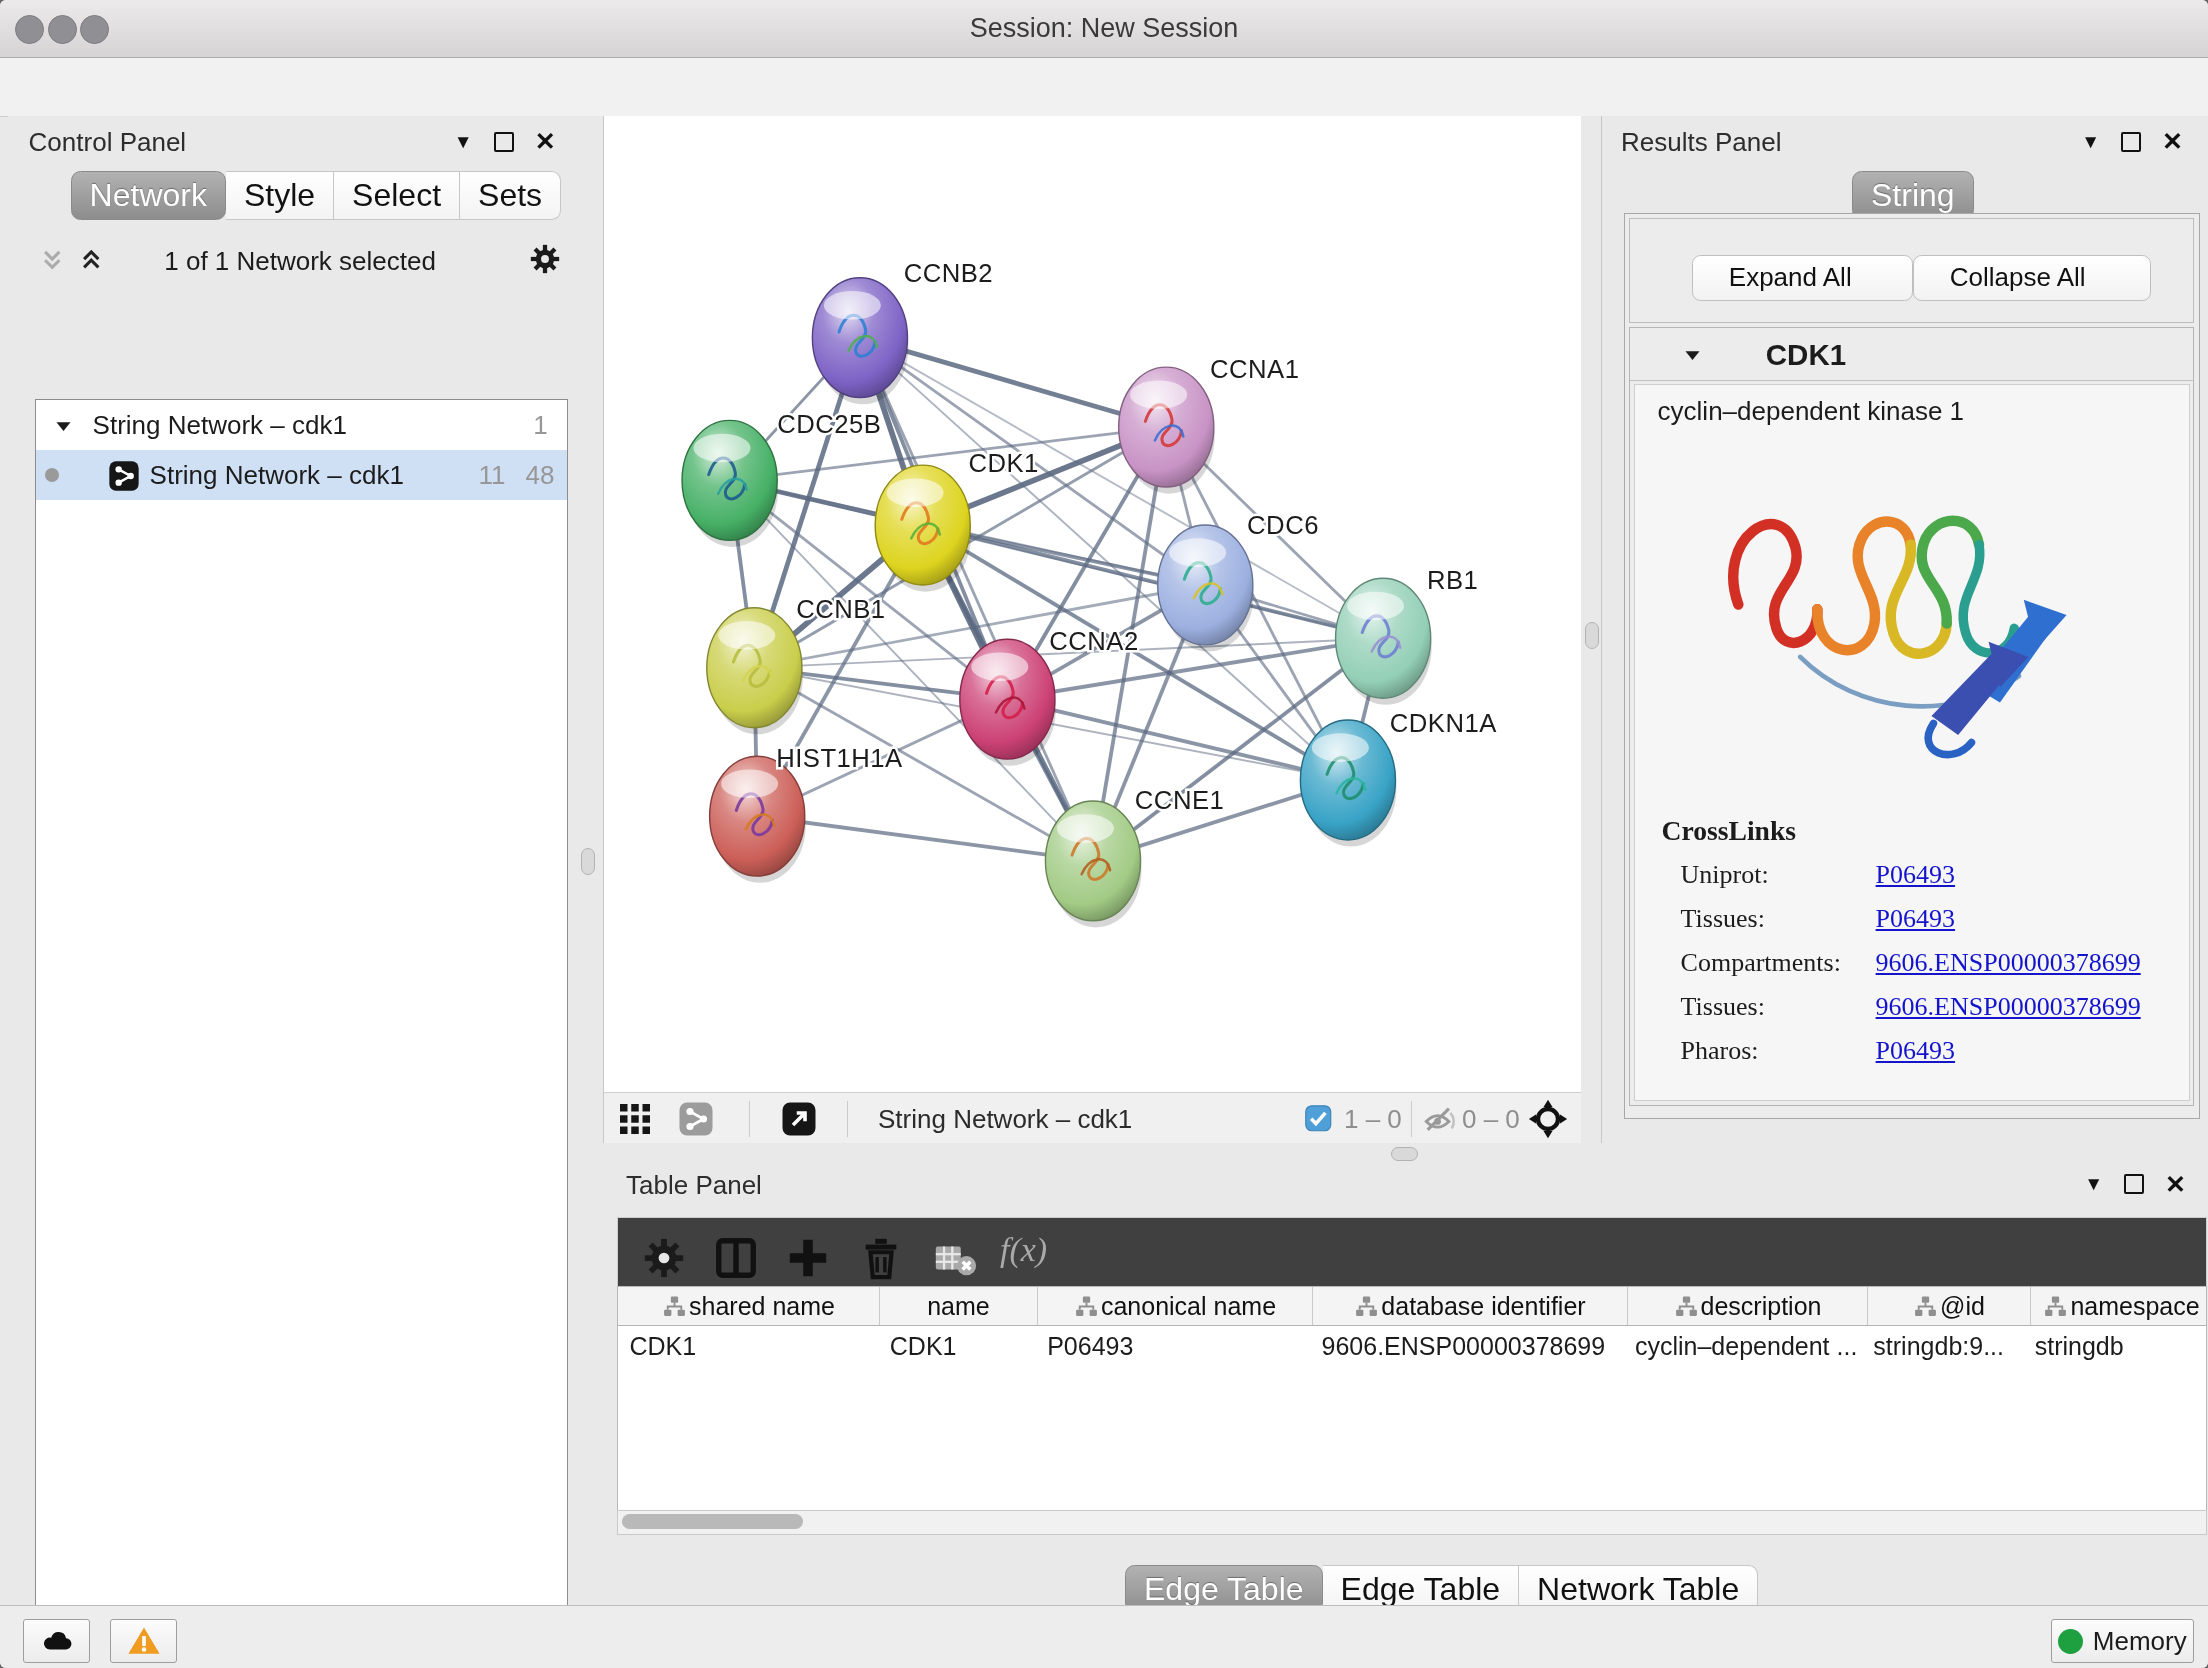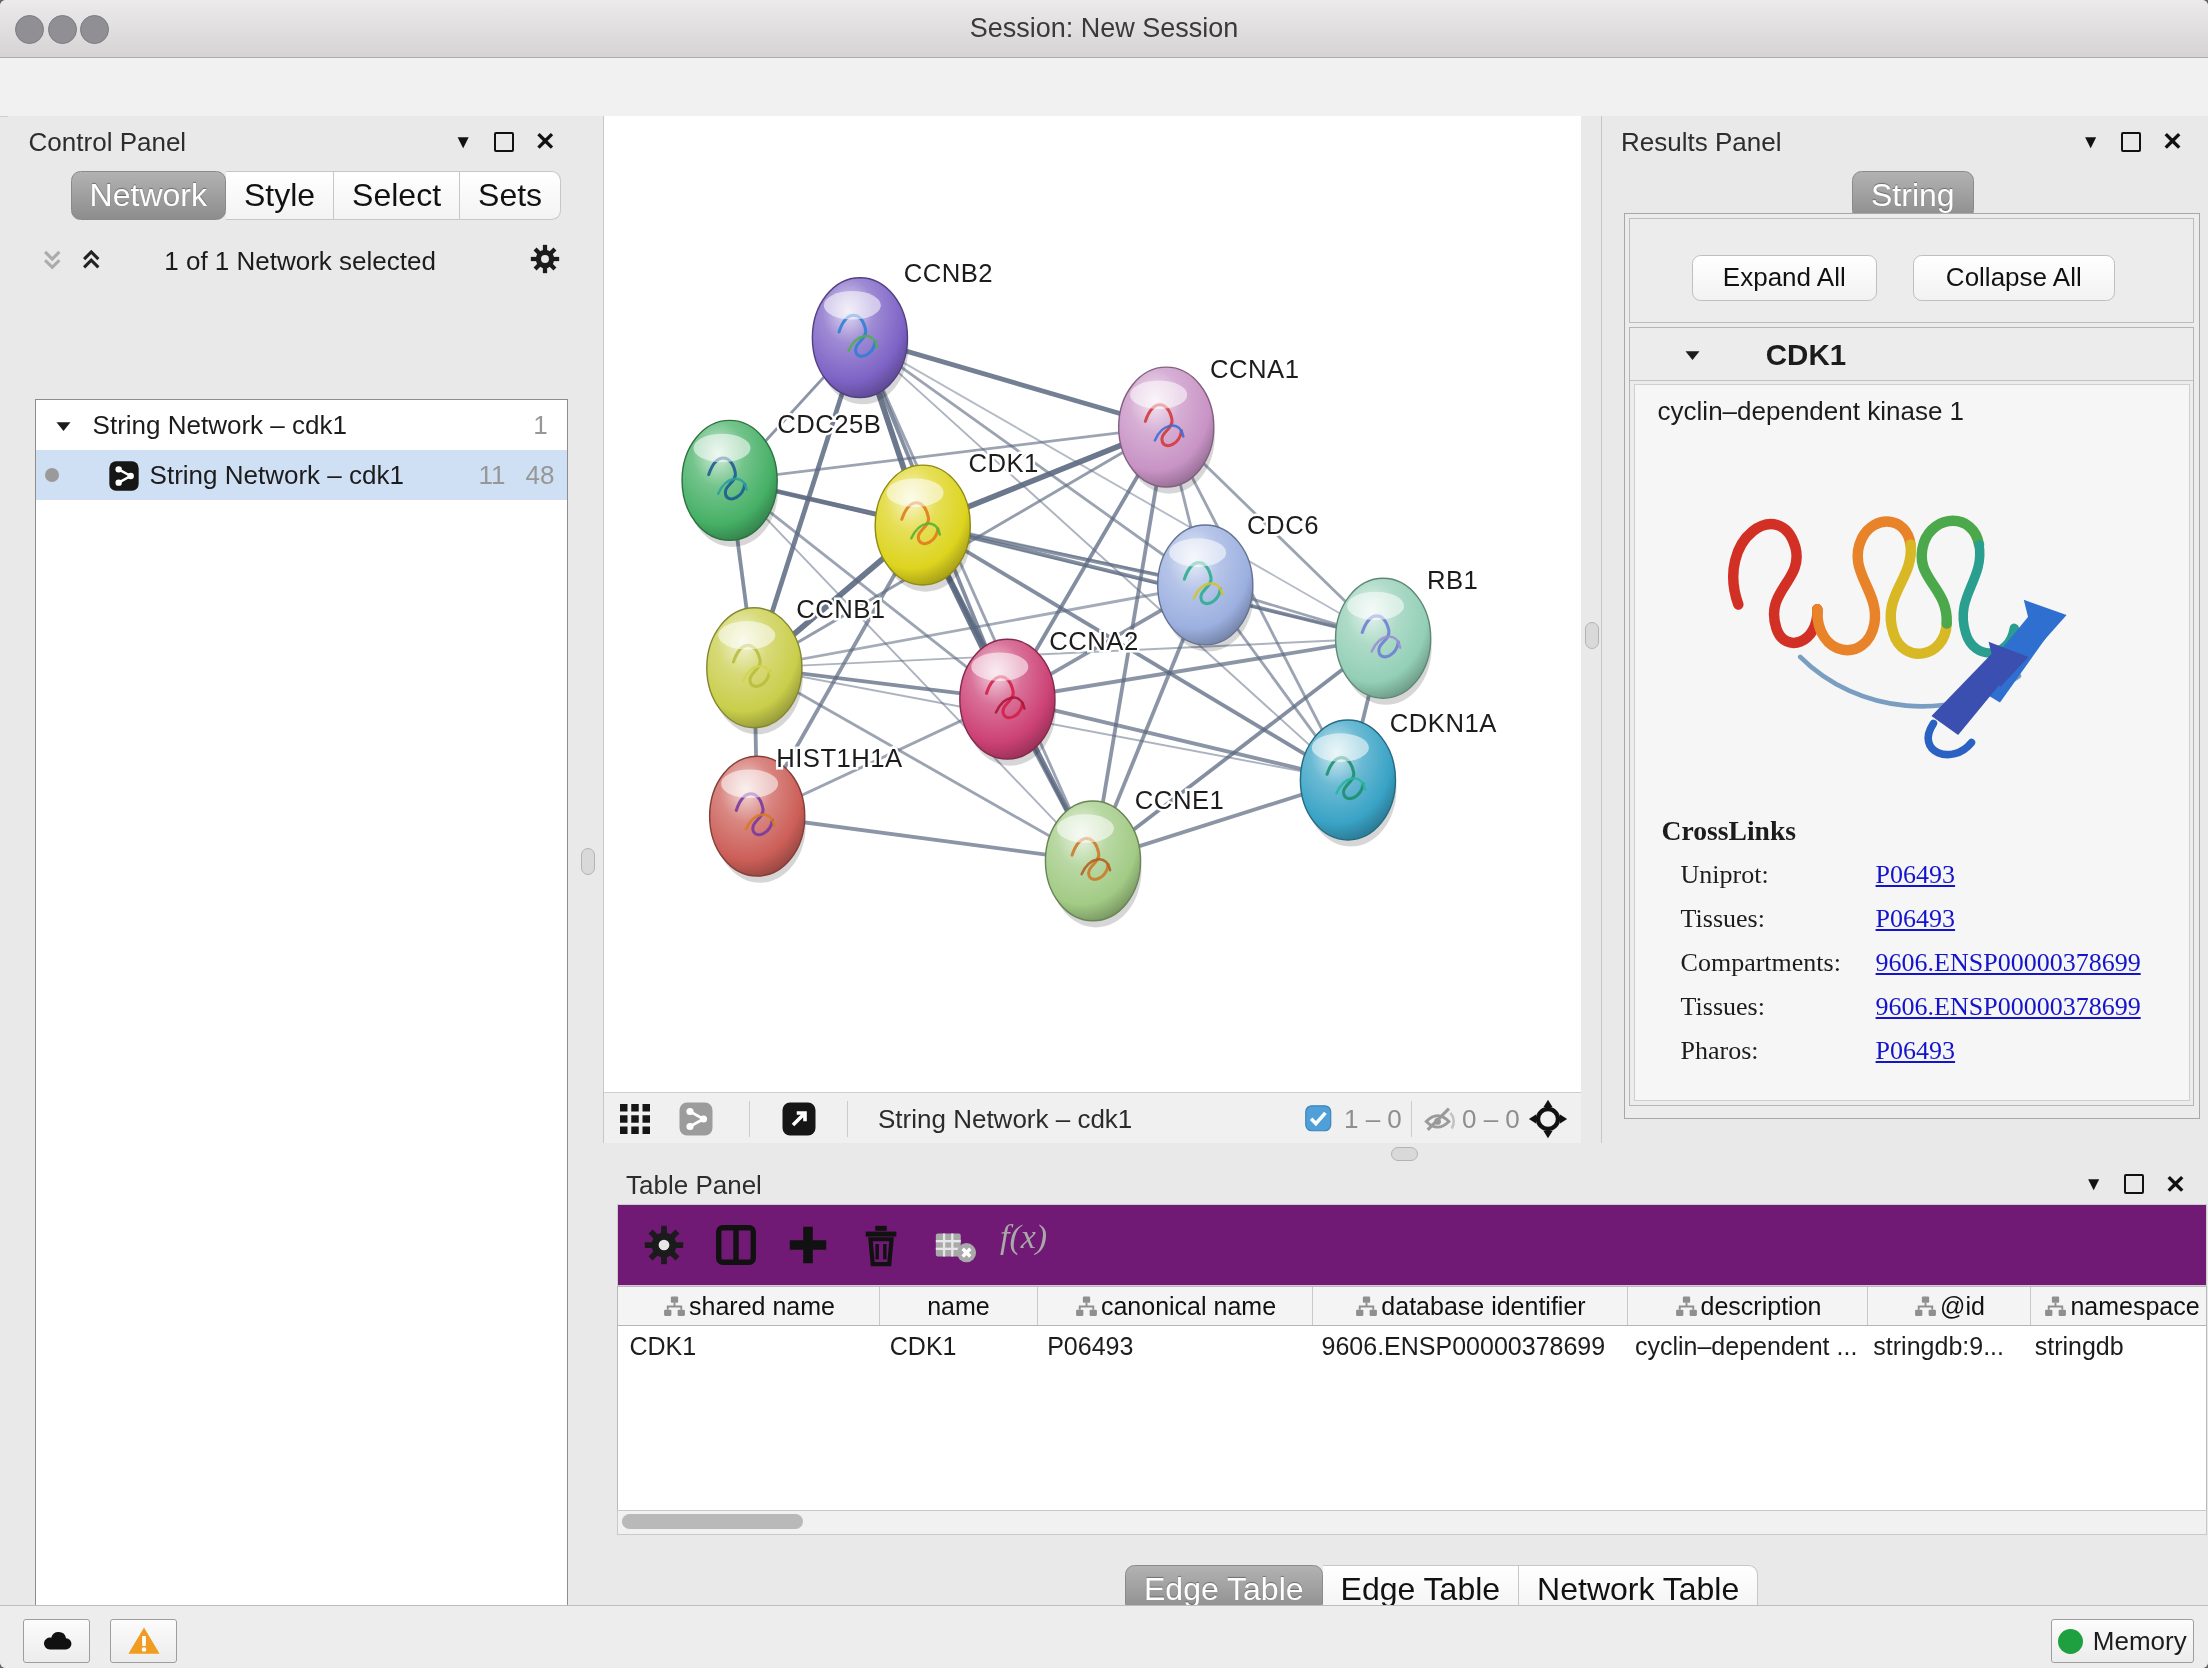--- a/index.html
+++ b/index.html
@@ -49,31 +49,31 @@
   .nf-sep{position:absolute;top:7.6px;height:36px;border-left:1px solid #cccccc;}
   .nf-text{position:absolute;font-size:26px;color:#2b2b2b;top:10.5px;}
   .nf-gray{color:#8e8e8e;}
   .vsplit{background:#e9e9e9;}
   .knob{position:absolute;background:#d9d9d9;border:1px solid #b3b3b3;border-radius:7.6px;}
   
   .results-panel{left:1601px;top:116px;width:608px;height:1027px;background:#e9e9e9;border-left:1px solid #c6c6c6;}
   .rp-outer{position:absolute;left:22px;top:97px;width:574px;height:904px;border:1.9px solid #a8a8a8;background:#ececec;}
   .rp-btnbox{position:absolute;left:3.8px;top:3.8px;width:563px;height:103px;border:1.9px solid #bdbdbd;background:#ececec;}
   .btn{position:absolute;height:44px;background:linear-gradient(#ffffff,#f2f2f2);border:1px solid #bfbfbf;
-    border-radius:8.6px;font-size:26px;line-height:42px;text-align:center;color:#111;}
+    border-radius:8.6px;font-size:26px;line-height:42px;color:#111;padding-left:36px;}
   .rp-cdk{position:absolute;left:3.8px;top:113px;width:563px;height:777px;border:1px solid #b5b5b5;background:#ececec;}
   .rp-cdkhead{position:absolute;left:0;top:0;width:100%;height:52px;border-bottom:1px solid #c2c2c2;}
   .rp-content{position:absolute;left:3.8px;top:56px;width:554px;height:715px;background:#f6f6f6;border:1px solid #cfcfcf;}
   .serif{font-family:"Liberation Serif",serif;}
   .xl-row{display:flex;height:44px;line-height:44px;font-size:26px;}
   .xl-label{width:195px;}
   .link{color:#1414cc;text-decoration:underline;}
   
   .table-panel{left:571px;top:1162px;width:1638px;height:443px;background:#e9e9e9;}
-  .tp-toolbar{position:absolute;left:46px;top:42px;width:1588px;height:80px;background:#701a75;
+  .tp-toolbar{position:absolute;left:46px;top:55px;width:1588px;height:80px;background:#404040;
     border:1px solid #cdcdcd;text-align:right;}
   .tp-toolbar svg{position:absolute;top:17px;width:46px;height:46px;}
   .tgrid{position:absolute;left:46px;top:124px;width:1588px;height:223px;background:#fff;border:1px solid #b9b9b9;}
   .thead{display:flex;height:38px;background:#f4f4f4;border-bottom:1.9px solid #b5b5b5;}
   .th{display:flex;align-items:center;justify-content:center;gap:2px;font-size:25px;color:#111;
     border-right:1px solid #c9c9c9;overflow:hidden;white-space:nowrap;}
   .trowdata{display:flex;height:40px;align-items:center;}
   .td{font-size:25px;padding-left:11.4px;overflow:hidden;white-space:nowrap;}
   .hscroll{position:absolute;left:46px;top:348px;width:1588px;height:23px;background:#f1f1f1;border:1px solid #c9c9c9;}
   .hthumb{position:absolute;left:3.8px;top:2.9px;width:181px;height:15px;border-radius:7.6px;background:#b9b9b9;}

